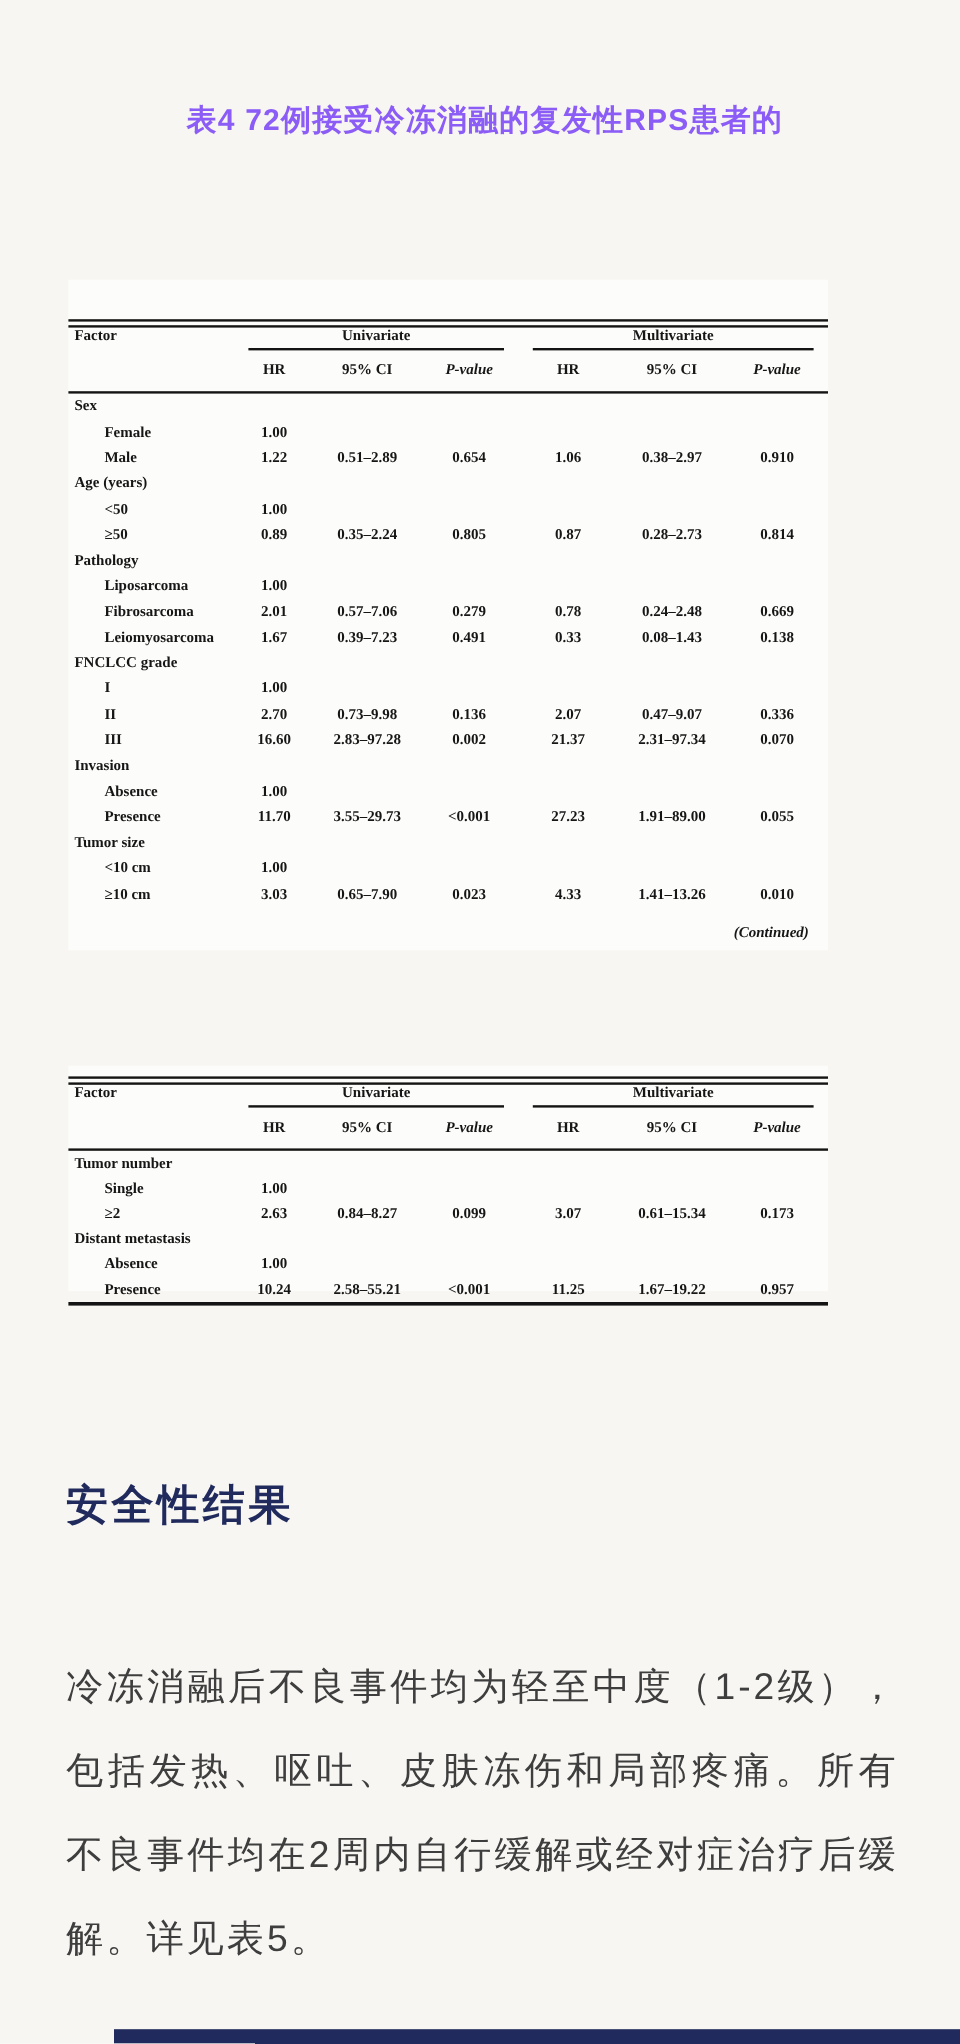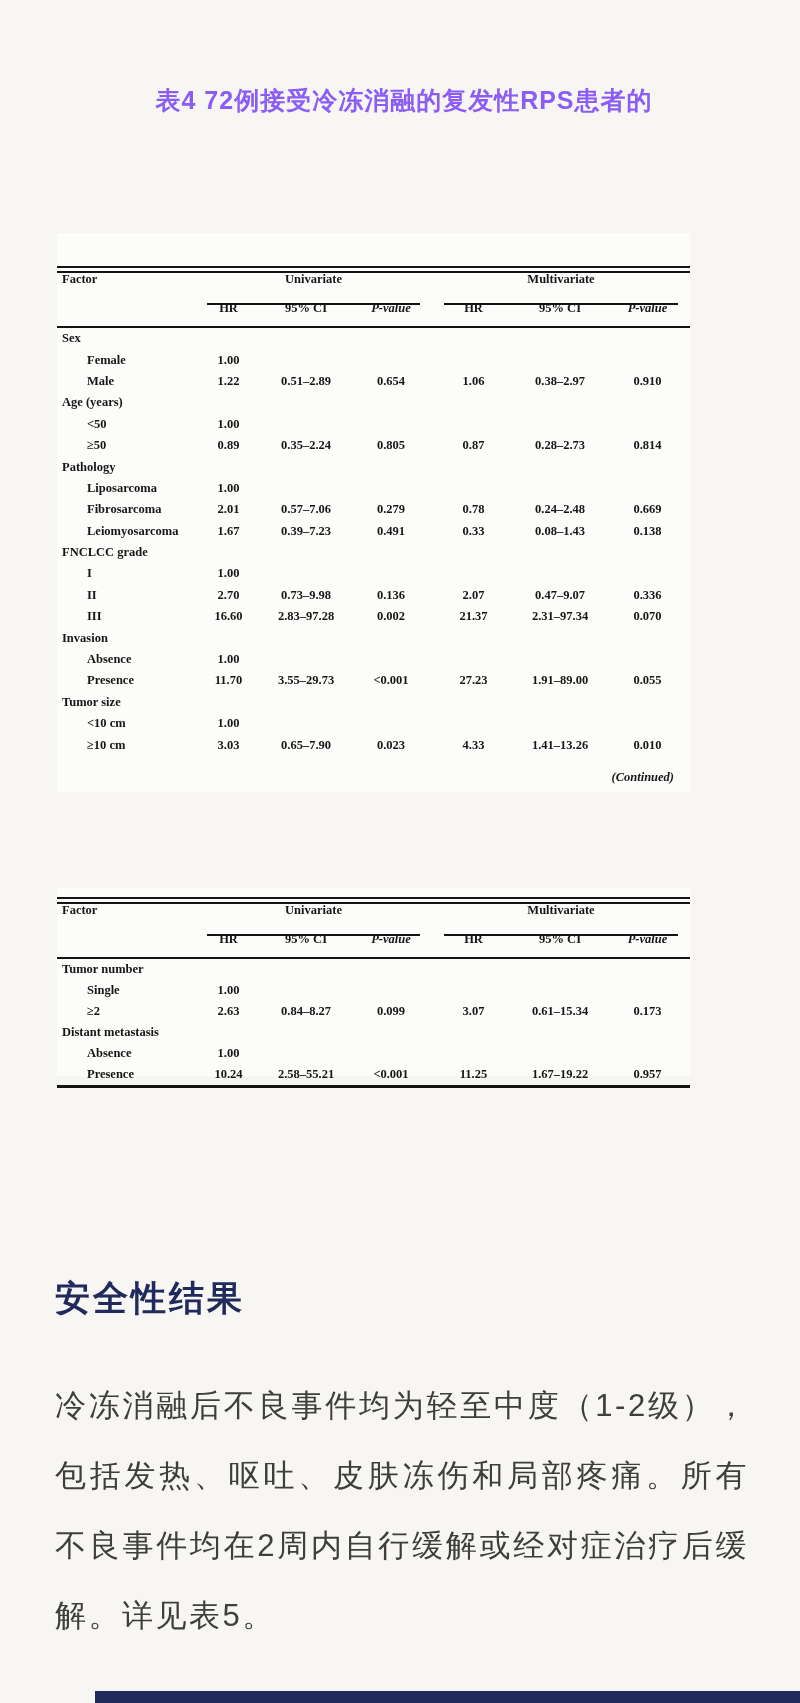--- a/index.html
+++ b/index.html
@@ -20,41 +20,41 @@
     background:#fcfcfa;
     font-family:"Liberation Serif",serif; font-weight:700;
     color:#161616; font-size:12.5px;
   }
   .tb1 { top:233px; height:559px; padding-top:33px; }
   .tb2 { top:888px; height:188px; padding-top:9px; }
   .t-grid { display:grid; grid-template-columns:138px 67px 88px 82px 83px 90px 85px; align-items:center; }
   .t-head { border-top:2px solid #141414; position:relative; }
   .t-head::before { content:""; position:absolute; top:3px; left:0; right:0; height:1.5px; background:#141414; }
   .t-row1 { height:22px; padding-top:4px; }
-  .t-span { grid-row:1; text-align:center; border-bottom:2px solid #141414; margin:0 12px; padding-bottom:16px; }
+  .t-span { grid-row:1; text-align:center; border-bottom:2px solid #141414; margin:0 12px; padding-bottom:3px; }
   .span-uni { grid-column:2 / span 3; }
   .span-multi { grid-column:5 / span 3; }
   .t-factor-head { grid-column:1; grid-row:1; text-align:left; padding-left:5px; align-self:start; }
   .t-row2 { height:38px; border-bottom:2.5px solid #141414; }
   .t-sub { text-align:center; }
   .t-sub.italic { font-style:italic; }
   .t-row { height:21.4px; }
   .tb2 .t-row { height:21px; }
   .c-label { text-align:left; padding-left:5px; white-space:nowrap; }
   .c-label.indent { padding-left:30px; }
   .c-num { text-align:center; white-space:nowrap; }
   .t-bottom { border-bottom:3px solid #141414; }
   .continued {
     margin-top:14px; text-align:right; padding-right:16px;
     font-style:italic; font-size:12.5px;
   }
   
   .section-heading {
     position:absolute; top:1231px; left:55px;
-    color:#202a5c; font-weight:700; font-size:35px; letter-spacing:3px;margin-top:44px;
+    color:#202a5c; font-weight:700; font-size:35px; letter-spacing:3px;
   }
   
   .body-paragraph {
     position:absolute; top:1371px; left:55px; width:694px;
     color:#3e3e3e; font-size:31px; line-height:70px;
     letter-spacing:2.5px; text-align:justify;
   }
   
   .bottom-bar {
     position:absolute; left:95px; right:0; bottom:0; height:12px;

